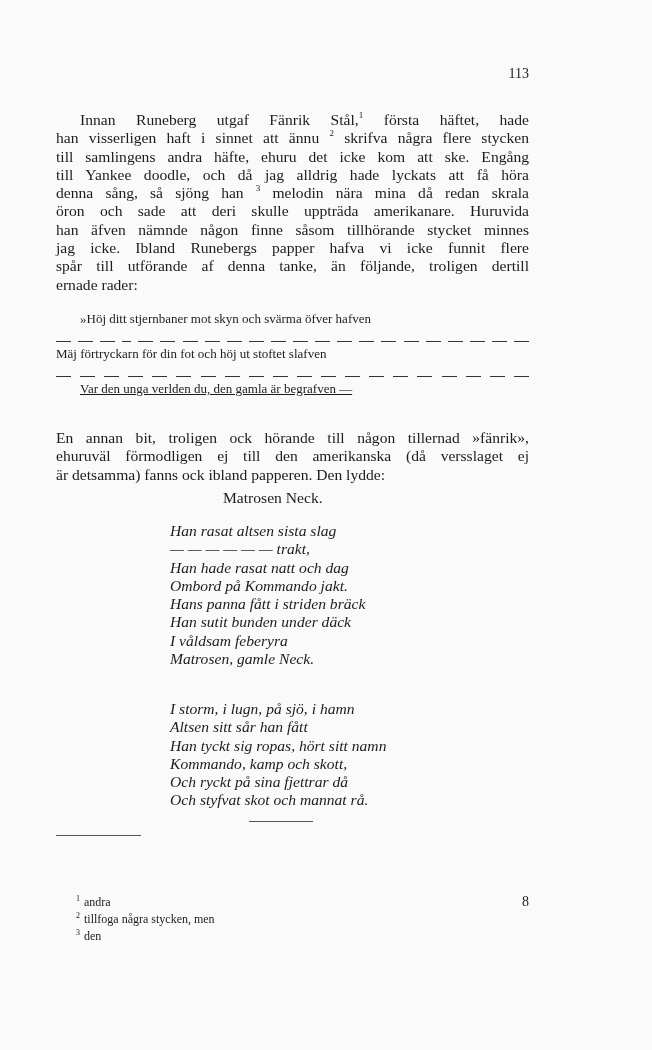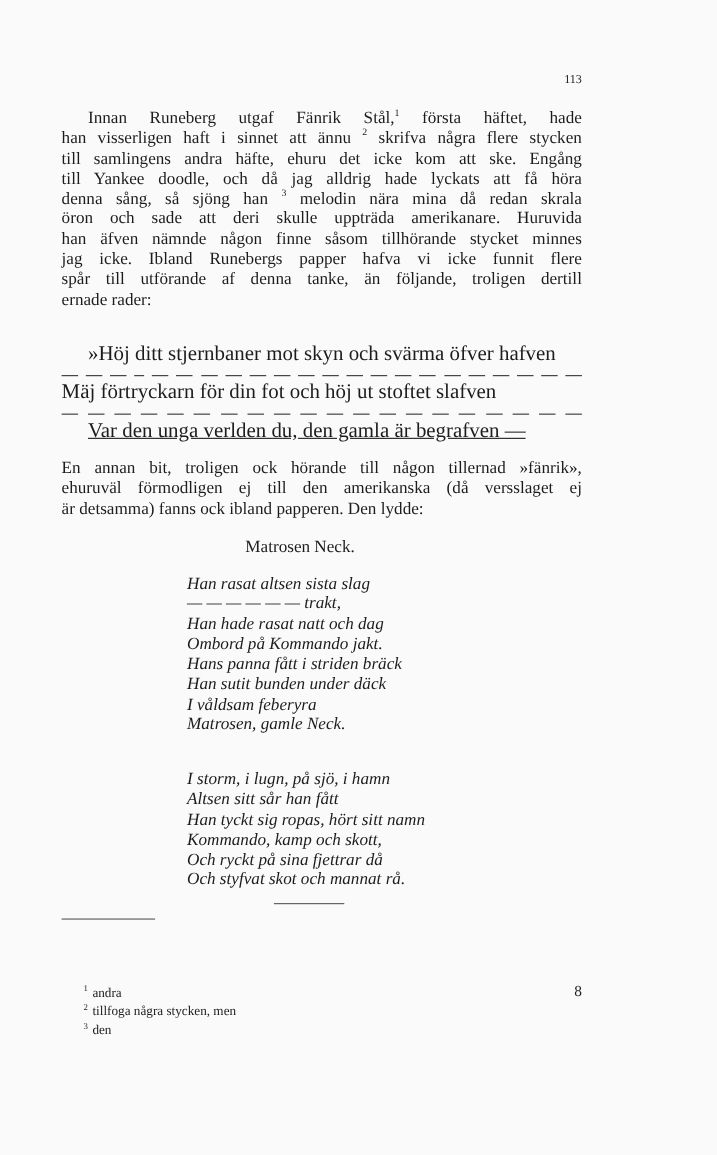--- a/index.html
+++ b/index.html
@@ -6,36 +6,36 @@
   body {
     width: 652px; height: 1050px;
     background: #fafafa;
     position: relative;
     overflow: hidden;
     font-family: "Liberation Serif", "DejaVu Serif", serif;
     color: #1c1c1c;
   }
   .page-num-top {
     position: absolute; top: 66px; left: 500px; width: 29px;
-    text-align: right; font-size: 11px;
+    text-align: right; font-size: 14px;
   }
   .body-text {
     position: absolute; left: 56px; width: 473px;
-    font-size: 15.6px; line-height: 18.3px;
+    font-size: 15.6px; line-height: 18.3px; margin-top: 12px;
   }
   .body-text .line {
     display: block; white-space: nowrap;
     text-align: justify; text-align-last: justify;
     height: 18.3px;
   }
   .body-text .line.last { text-align-last: left; }
   .body-text .line.indent { padding-left: 24px; }
   sup.fn { font-size: 9px; line-height: 0; position: relative; top: -1px; }
   .verse-line {
-    position: absolute; font-size: 19px; white-space: nowrap;
+    position: absolute; font-size: 13px; white-space: nowrap;
   }
   .dash-row {
     position: absolute; left: 56px; width: 473px; height: 2px;
     display: flex; justify-content: space-between;
   }
   .dash-row span { display: block; height: 1px; background: #333; }
   .poem-title {
     position: absolute; left: 223px; top: 489px; font-size: 15.6px;
   }
   .poem {

